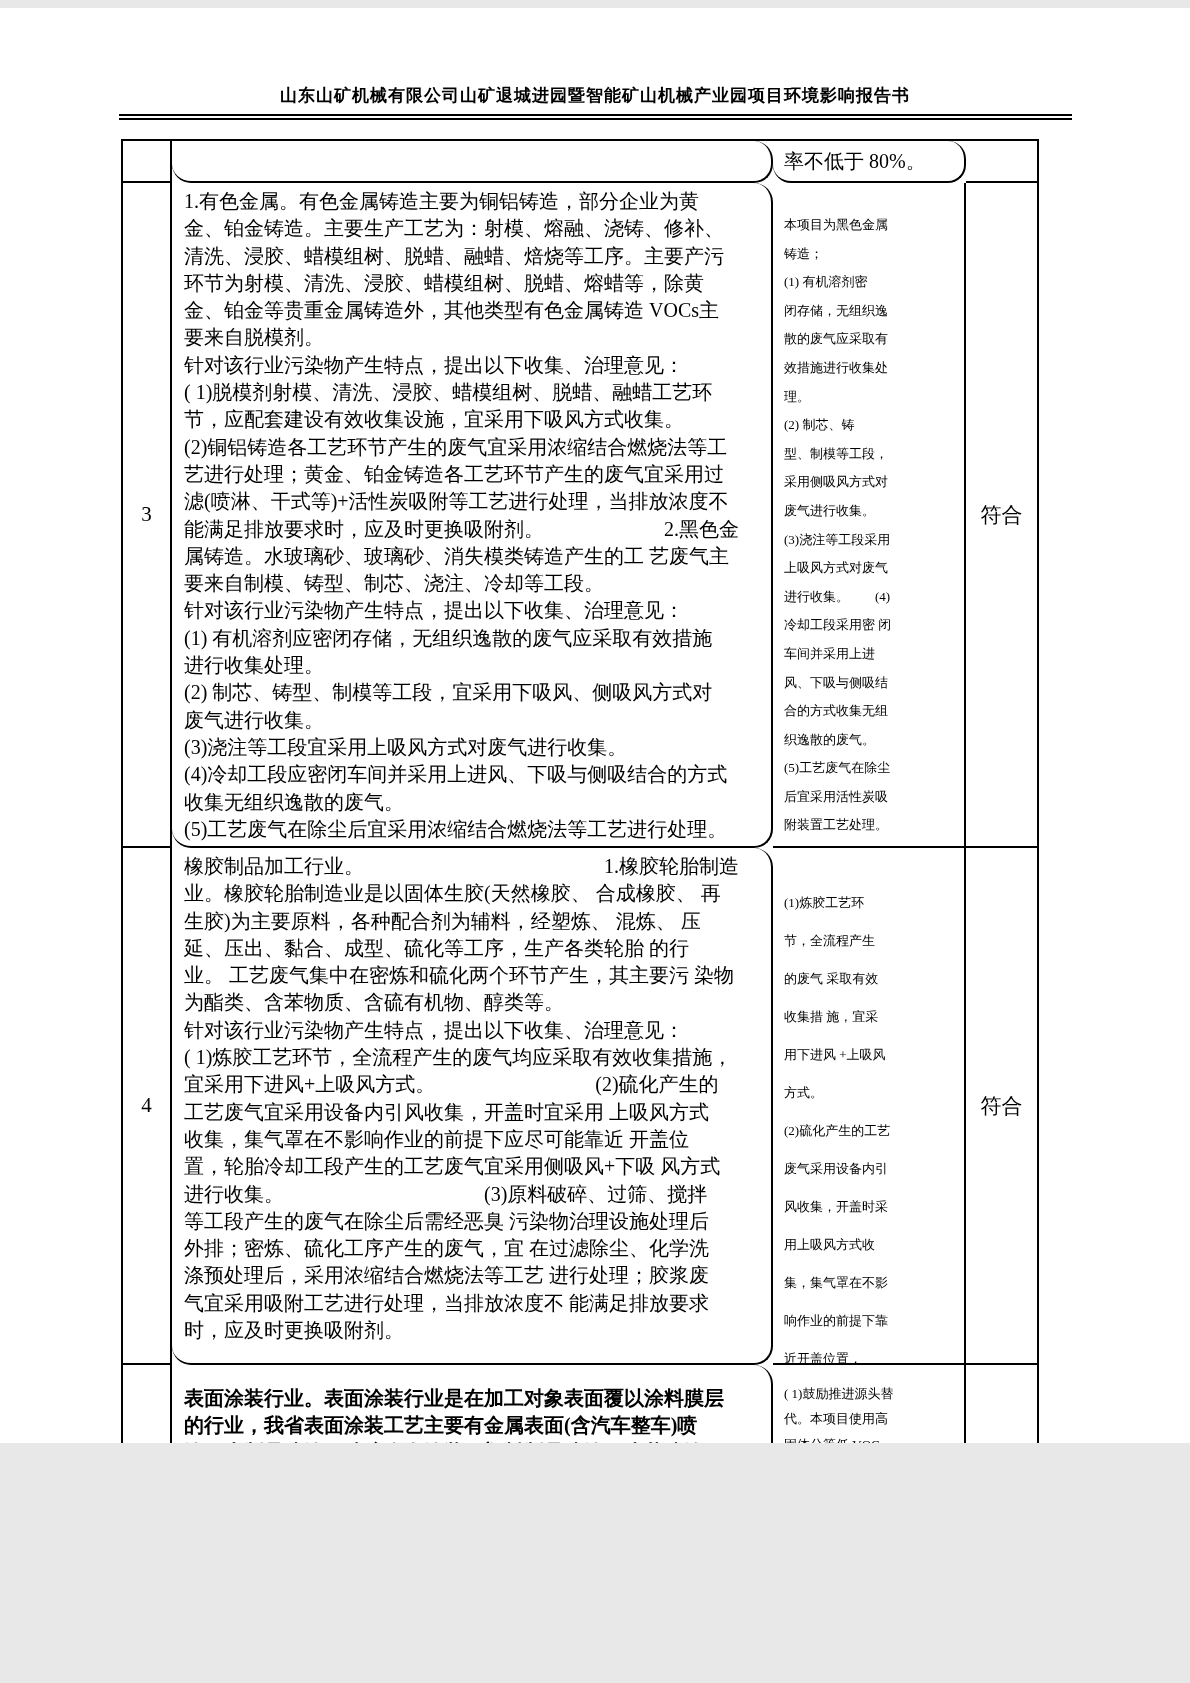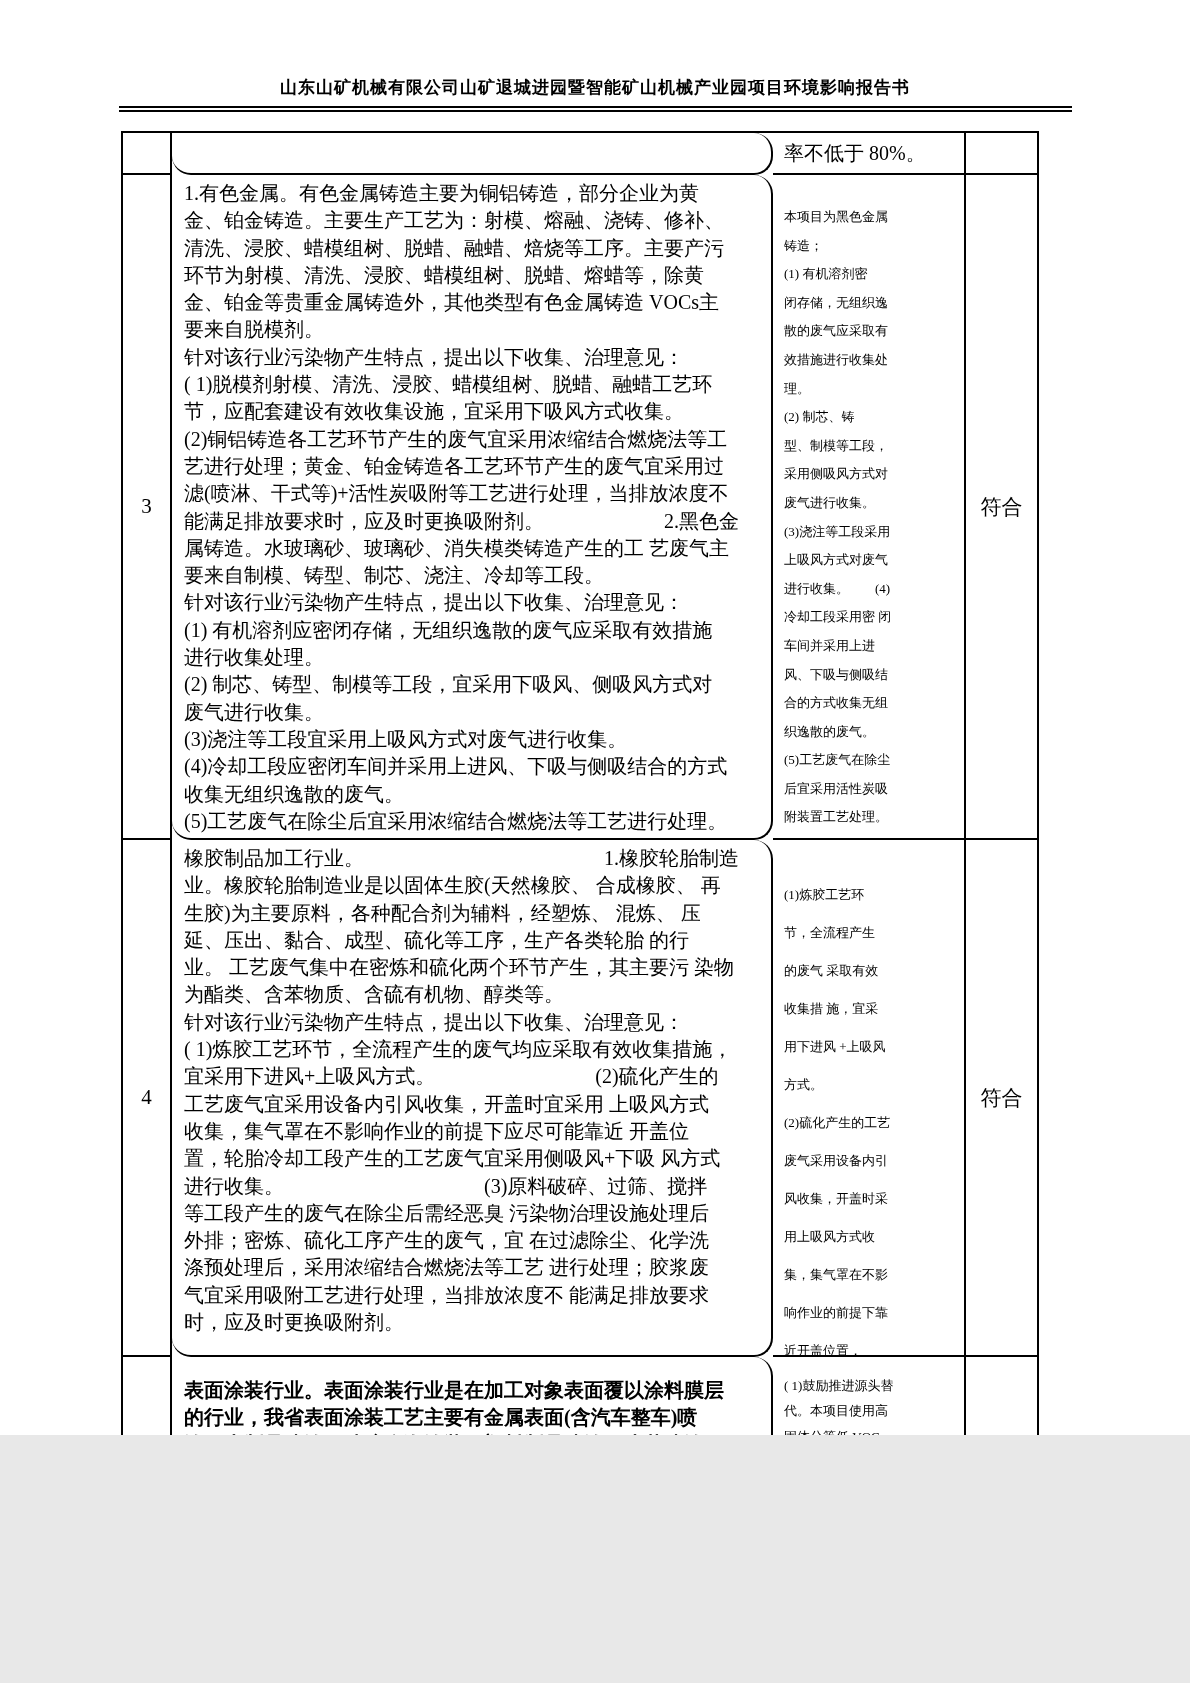--- a/index.html
+++ b/index.html
@@ -1,20 +1,20 @@
 <!DOCTYPE html>
 <html><head>
 <meta charset="utf-8">
 <style>
   html,body{margin:0;padding:0;background:#e8e8e8;}
   .page{
     position:relative;
     width:1190px;height:1435px;
     background:#ffffff;
-    margin:0 auto;
+    margin:8px auto;
     font-family:"Liberation Serif","DejaVu Serif",serif;
     color:#000;
     overflow:hidden;
   }
   .doc-header{
     position:absolute;top:76px;left:0;width:100%;
     text-align:center;
     font-size:17px;font-weight:bold;
     font-family:"Liberation Sans","DejaVu Sans",sans-serif;
     letter-spacing:1px;
@@ -46,21 +46,21 @@
     white-space:pre-wrap;
     text-align:left;
     border-radius:19px;
   }
   .main-cell.row5{line-height:27px;padding-top:20px;font-weight:bold;}
   .req-cell{
     font-size:13px;line-height:28.6px;
     padding:28px 8px 0 11px;
     white-space:pre-wrap;
   }
-  .req-cell.row0{padding-top:5px;line-height:30px;font-size:20px;}
+  .req-cell.row0{padding-top:5px;line-height:30px;font-size:20px;border-radius:18px;}
   .req-cell.row4g{padding-top:36px;line-height:38px;}
   .req-cell.row5{padding-top:16px;line-height:25.4px;}
   .page-number{
     position:absolute;top:1583px;left:0;width:100%;
     text-align:center;font-size:19px;
   }
 </style>
 </head>
 <body>
 

